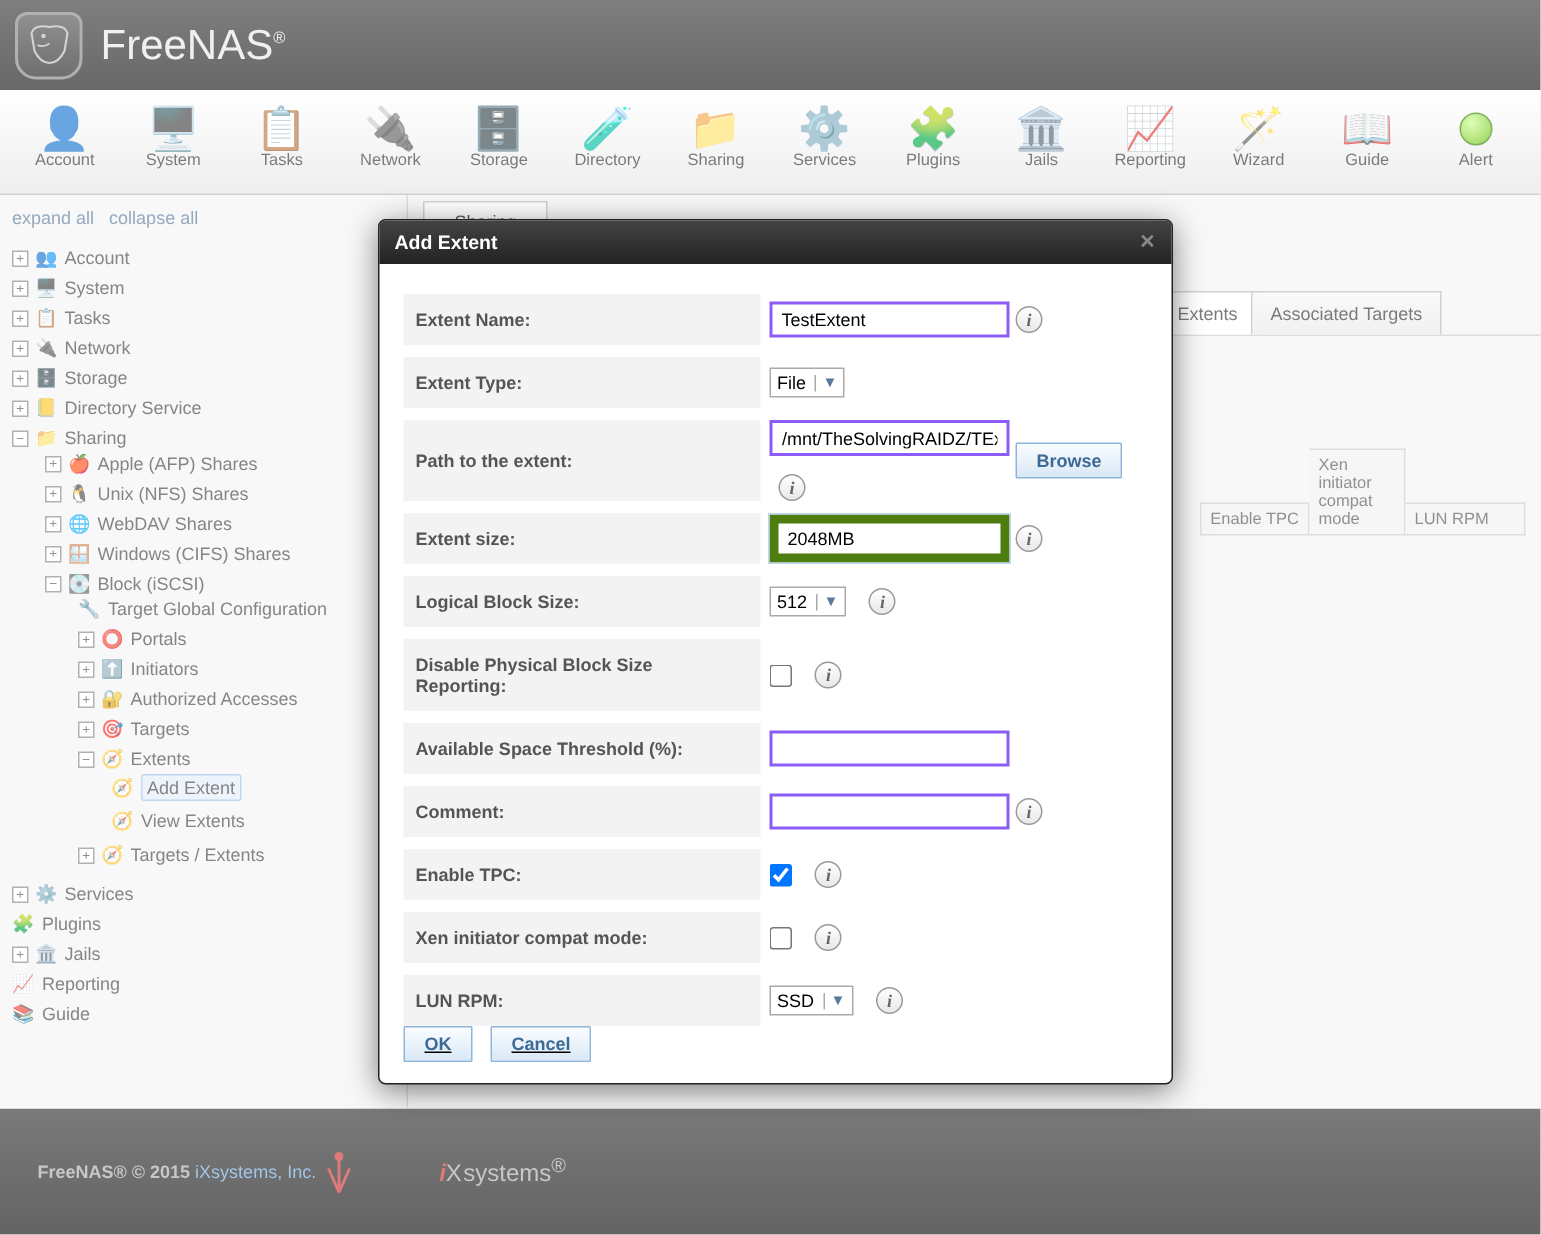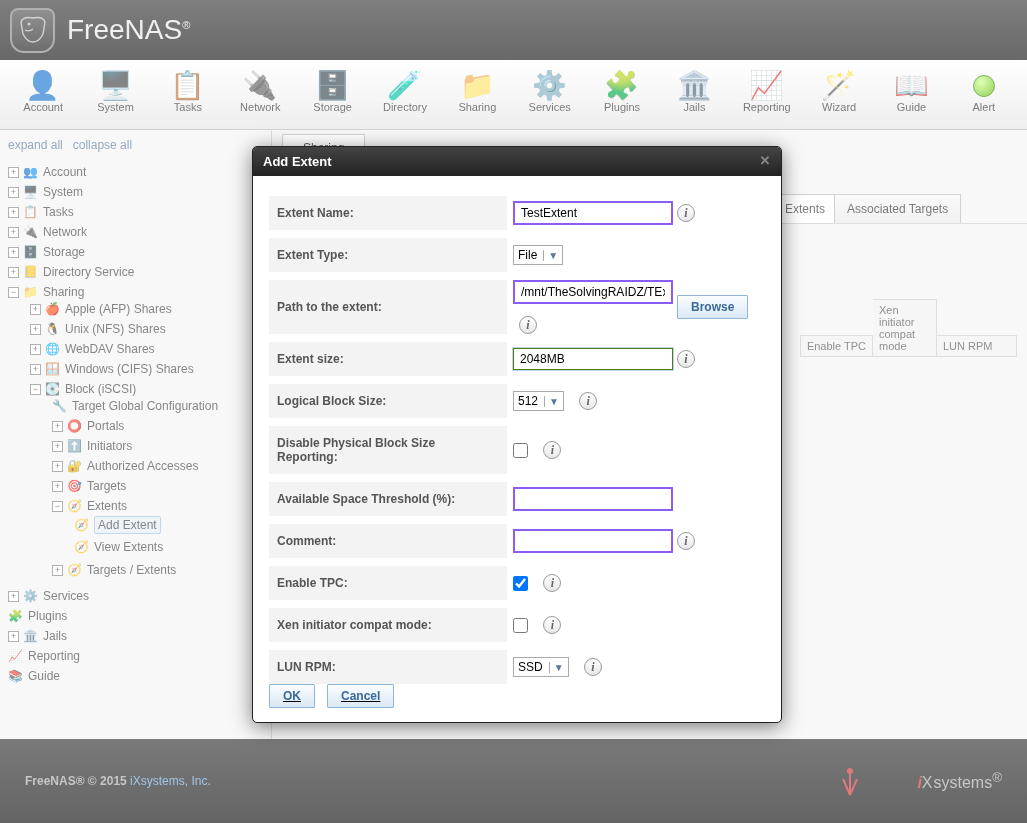--- a/index.html
+++ b/index.html
@@ -23,34 +23,34 @@
 .tree .ic { display:inline-block; width: 16px; text-align:center; }
 .tree ul { list-style: none; padding-left: 18px; }
 .tree .sel { background: #e4eff9; border: 1px solid #9ec2e6; border-radius: 2px; padding: 1px 3px; }
 .content { flex: 1; position: relative; background: #f5f5f5; }
 .activeTab { position: absolute; top: 4px; left: 10px; border: 1px solid #bbb; background: #fff; border-bottom: none; padding: 6px 20px; font-size: 12px; }
 .subTabs { position: absolute; top: 64px; left: 0; right:0; height: 30px; border-bottom: 1px solid #ccc; }
 .subTabs .st { position: absolute; top: 0; border: 1px solid #bbb; border-bottom: none; background: linear-gradient(to bottom,#f7f7f7,#eaeaea); padding: 7px 12px; font-size: 12px; color:#333; }
 .gridhd { position: absolute; top: 169px; right: 10px; display: flex; font-size: 11px; color:#555;align-items:flex-end; }
 .gridhd div { border:1px solid #ccc; border-left:none; padding: 4px 6px; background:#f1f1f1; min-width:60px; }
 .gridhd div:first-child{ border-left:1px solid #ccc; }
-.footer { height: 84px; background: linear-gradient(to bottom,#333,#111); display: flex; align-items: center; justify-content: space-between; padding: 0 25px; color: #aaa; font-size: 12px; }
+.footer { height: 84px; background: linear-gradient(to bottom,#333,#111); display: flex; align-items: center; justify-content: flex-start; padding: 0 25px; color: #aaa; font-size: 12px; }
 .footer a { color: #6fa8dc; text-decoration: none; }
 .ixlogo { color: #aaa; font-size: 16px; display:flex; align-items:center;gap:48px; }
 .ixlogo svg { width: 30px; height: 40px; margin-right: 4px; }
 .overlay { position: absolute; top: 0; left: 0; width: 1027px; height: 823px; background: rgba(255,255,255,0.35); z-index: 50; }
 .dialog { position: absolute; top: 146px; left: 252px; width: 530px; background: #fff; border: 1px solid #222; border-radius: 5px; box-shadow: 0 4px 20px rgba(0,0,0,0.5); z-index: 100; }
 .dlg-title { background: linear-gradient(to bottom, #444, #222); color: #fff; font-weight: bold; font-size: 13px; padding: 7px 10px; border-radius: 4px 4px 0 0; position: relative; }
 .dlg-close { position: absolute; right: 8px; top: 6px; width: 16px; height: 16px; color: #888; font-size: 13px; cursor: pointer; text-align:center; }
 .dlg-body { padding: 20px 16px 14px 16px; }
 .form { display: grid; grid-template-columns: 238px 170px 60px; row-gap: 8px; align-items: center; }
 .form .lbl { font-weight: bold; font-size: 12px; background: #f3f3f3; padding: 10px 8px; color:#555; height:100%; display:flex; align-items:center; }
 .form .fld { padding-left: 6px; display:flex; align-items:center; gap:6px; }
 .form input[type=text] { width: 160px; border: 2px solid #8b5cf6; padding: 3px 6px; font-size: 12px; background:#fff; }
-.form input.focused { border: 1px solid #4d7c0f; outline: 1px solid #bcd6ee; }
+.form input.focused { border: 6px solid #4d7c0f; outline: 1px solid #bcd6ee; }
 .form select, .pseudo-select { border: 1px solid #aaa; padding: 2px 4px; font-size: 12px; background:#fff; display:inline-flex; align-items:center; }
 .pseudo-select .arr { border-left:1px solid #aaa; margin-left:6px; padding-left:4px; color:#5b7a9b; font-size:10px; }
 .info-ico { width: 18px; height: 18px; border: 1px solid #999; border-radius: 50%; font-style: italic; font-family: serif; font-weight: bold; color: #666; display: inline-flex; align-items: center; justify-content: center; font-size: 12px; background: linear-gradient(to bottom,#fff,#e8e8e8); }
 .form input[type=checkbox]{ width:15px; height:15px; }
 .brow-btn, .dlg-btns button { border: 1px solid #8fb5d9; background: linear-gradient(to bottom,#fafdff,#d9e8f5); color: #3c6a96; font-weight: bold; padding: 4px 13px; border-radius: 1px; font-size: 12px; cursor: pointer; }
 .dlg-btns { display: flex; gap: 12px; text-decoration: underline; }
 .alert-green { width: 22px; height: 22px; border-radius: 50%; background: radial-gradient(circle at 35% 30%, #cfff90, #5bba00); border:1px solid #3d8a00; }
 </style>
 </head>
 <body>

